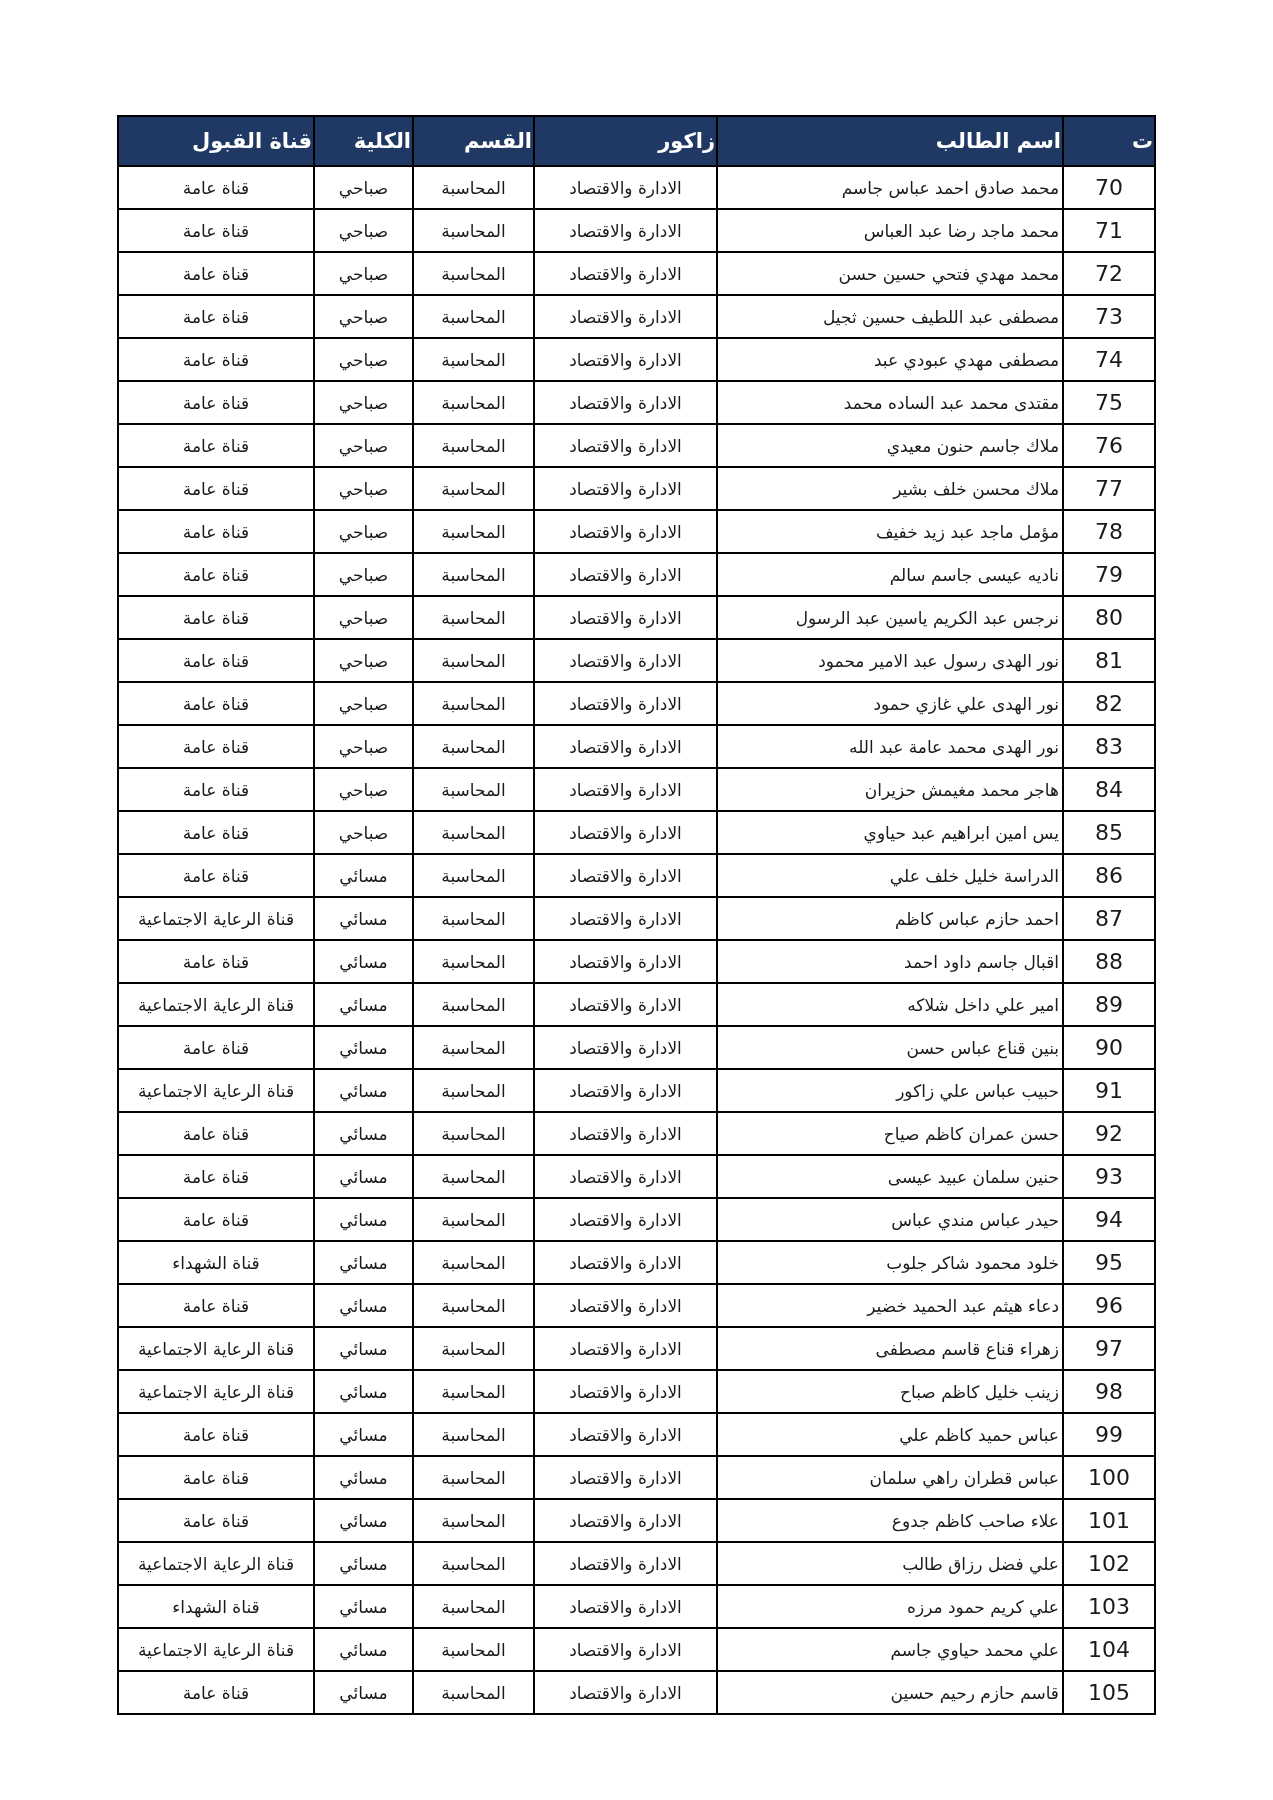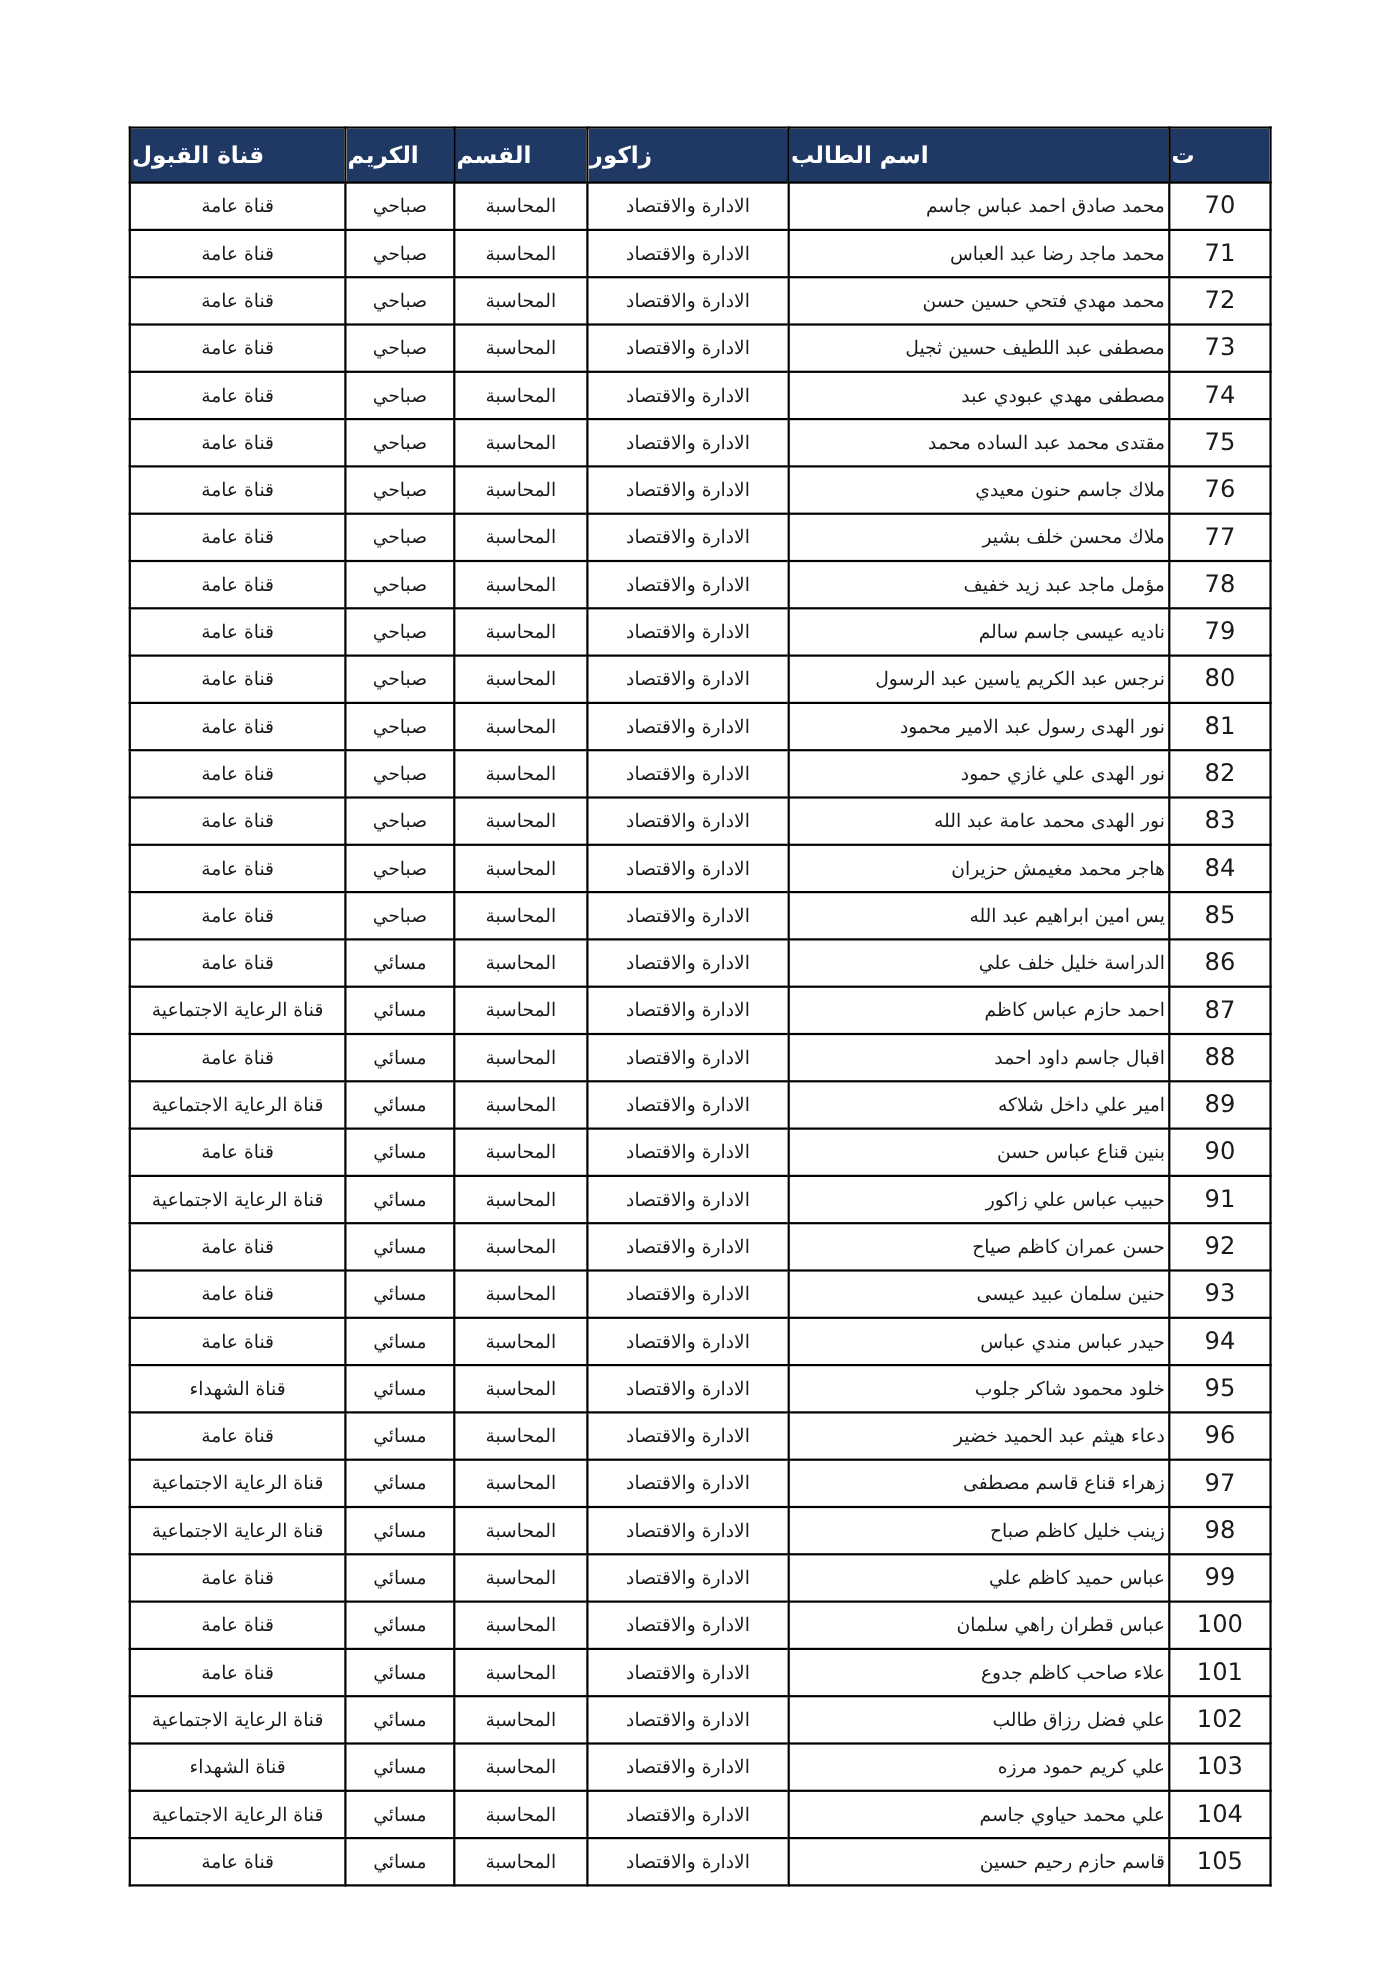--- a/index.html
+++ b/index.html
@@ -32,21 +32,21 @@
     border: 2px solid #000000;
     overflow: hidden;
     white-space: nowrap;
   }
   table.students th {
     background: #1f3864;
     color: #ffffff;
     font-weight: bold;
     font-size: 21px;
     height: 46px;
-    text-align: left;
+    text-align: right;
     vertical-align: middle;
   }
   table.students td {
     height: 39px;
     font-size: 17px;
     color: #1a1a1a;
     text-align: center;
     vertical-align: middle;
     background: #ffffff;
   }
@@ -78,21 +78,21 @@
         <col class="c-dept">
         <col class="c-study">
         <col class="c-channel">
       </colgroup>
       <thead>
         <tr>
           <th>ت</th>
           <th>اسم الطالب</th>
           <th>زاكور</th>
           <th>القسم</th>
-          <th>الكريم</th>
+          <th>الكلية</th>
           <th>قناة القبول</th>
         </tr>
       </thead>
       <tbody id="table-body">
           <tr>
             <td class="cell-no">70</td>
             <td class="cell-name">محمد صادق احمد عباس جاسم</td>
             <td class="cell-college">الادارة والاقتصاد</td>
             <td class="cell-dept">المحاسبة</td>
             <td class="cell-study">صباحي</td>
@@ -205,21 +205,21 @@
           <tr>
             <td class="cell-no">84</td>
             <td class="cell-name">هاجر محمد مغيمش حزيران</td>
             <td class="cell-college">الادارة والاقتصاد</td>
             <td class="cell-dept">المحاسبة</td>
             <td class="cell-study">صباحي</td>
             <td class="cell-channel">قناة عامة</td>
           </tr>
           <tr>
             <td class="cell-no">85</td>
-            <td class="cell-name">يس امين ابراهيم عبد الله</td>
+            <td class="cell-name">يس امين ابراهيم عبد حياوي</td>
             <td class="cell-college">الادارة والاقتصاد</td>
             <td class="cell-dept">المحاسبة</td>
             <td class="cell-study">صباحي</td>
             <td class="cell-channel">قناة عامة</td>
           </tr>
           <tr>
             <td class="cell-no">86</td>
             <td class="cell-name">الدراسة خليل خلف علي</td>
             <td class="cell-college">الادارة والاقتصاد</td>
             <td class="cell-dept">المحاسبة</td>

